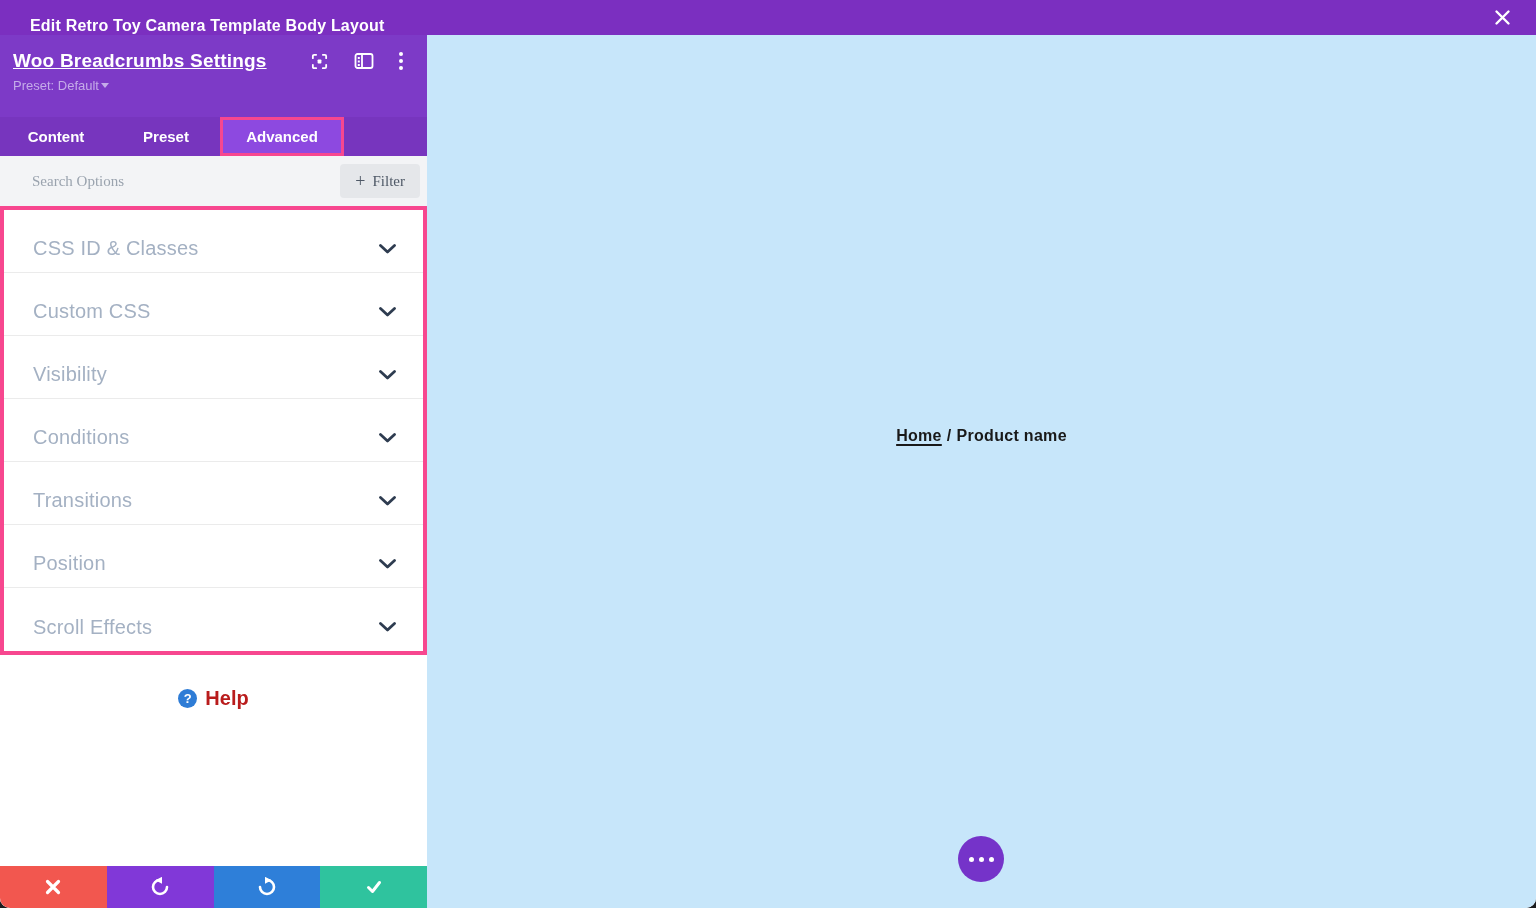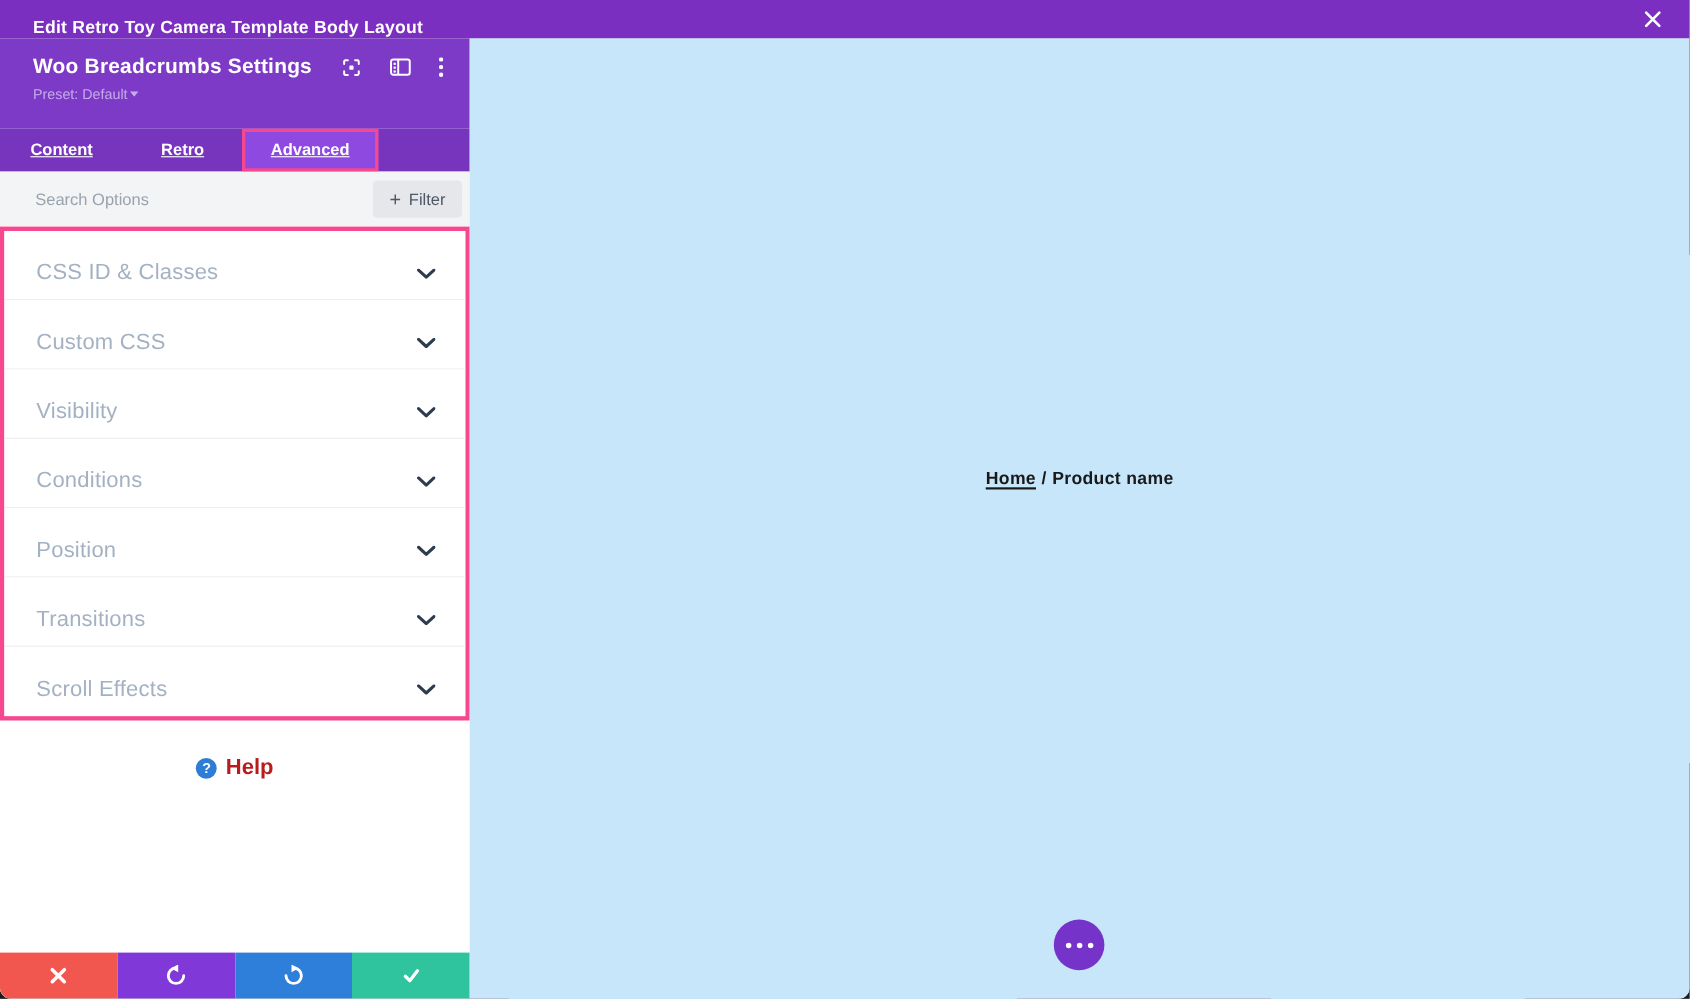--- a/index.html
+++ b/index.html
@@ -17,39 +17,39 @@
           color:#fff;position:relative;}
   .topbar-title{margin-left:30px;font-size:16px;font-weight:700;letter-spacing:.2px;}
   .close-btn{position:absolute;right:16px;top:0;height:35px;width:36px;background:none;
              border:none;cursor:pointer;display:flex;align-items:center;justify-content:center;}
   
   .main{display:flex;height:873px;}
   .panel{width:427px;background:#fff;display:flex;flex-direction:column;flex:0 0 427px;}
   .canvas{flex:1;background:var(--canvas-blue);position:relative;}
   
   .panel-header{height:82px;background:var(--header-purple);color:#fff;
-                padding:15px 24px 0 30px;}
+                padding:15px 24px 0 13px;text-decoration:underline;}
   .header-row{display:flex;align-items:center;}
   .panel-title{font-size:19px;font-weight:700;letter-spacing:.2px;}
   .header-icons{margin-left:auto;display:flex;align-items:center;gap:25px;}
   .icon-btn{background:none;border:none;cursor:pointer;display:flex;align-items:center;
             justify-content:center;padding:0;}
   .preset{margin-top:6px;font-size:13px;color:#c5abe9;display:inline-flex;align-items:center;
           gap:2px;cursor:pointer;}
   
   .tabs{height:39px;background:var(--tabbar-purple);display:flex;align-items:stretch;}
   .tab{display:flex;align-items:center;justify-content:center;color:#fff;font-size:15px;
-       font-weight:700;cursor:pointer;text-decoration:underline;}
+       font-weight:700;cursor:pointer;}
   .tab-content{width:112px;}
   .tab-design{width:108px;}
   .tab-advanced{width:124px;background:var(--active-tab-purple);
                 border:3px solid var(--highlight-pink);}
   
   .searchbar{height:50px;background:#f3f4f6;display:flex;align-items:center;
-             padding:0 7px 0 32px;}
+             padding:0 7px 0 32px;font-family:Liberation Serif, serif;}
   .search-input{flex:1;background:transparent;border:none;outline:none;font-size:15px;
                 color:#55606d;font-family:inherit;}
   .search-input::placeholder{color:#9aa3ae;}
   .filter-btn{background:#e5e7ea;border:none;border-radius:4px;height:34px;padding:0 15px;
               display:flex;align-items:center;gap:7px;font-size:15px;color:#4e5866;
               cursor:pointer;font-family:inherit;}
   .filter-plus{font-size:18px;font-weight:400;line-height:1;}
   
   .accordion{border:4px solid var(--highlight-pink);background:#fff;}
   .acc-row{height:63px;display:flex;align-items:center;padding:15px 27px 0 29px;
@@ -135,21 +135,21 @@
         <div class="preset">
           <span>Preset: Default</span>
           <svg width="8" height="5" viewBox="0 0 8 5">
               <path d="M0 0 L8 0 L4 5 Z" fill="#c5abe9"></path>
             </svg>
         </div>
       </div>
 
       <nav class="tabs">
         <div class="tab tab-content">Content</div>
-        <div class="tab tab-design">Retro</div>
+        <div class="tab tab-design">Preset</div>
         <div class="tab tab-advanced">Advanced</div>
       </nav>
 
       <div class="searchbar">
         <input class="search-input" type="text" placeholder="Search Options" style="">
         <button class="filter-btn">
           <span class="filter-plus">+</span>
           <span>Filter</span>
         </button>
       </div>
@@ -181,29 +181,29 @@
         </div>
         <div class="acc-row">
           <span class="acc-label">Conditions</span>
           <span class="chevron">
             <svg width="17" height="10" viewBox="0 0 17 10">
                 <path d="M1.5 1.5 L8.5 8 L15.5 1.5" stroke="#2e3c50" stroke-width="2.8" fill="none" stroke-linecap="round" stroke-linejoin="round"></path>
               </svg>
           </span>
         </div>
         <div class="acc-row">
+          <span class="acc-label">Transitions</span>
+          <span class="chevron">
+            <svg width="17" height="10" viewBox="0 0 17 10">
+                <path d="M1.5 1.5 L8.5 8 L15.5 1.5" stroke="#2e3c50" stroke-width="2.8" fill="none" stroke-linecap="round" stroke-linejoin="round"></path>
+              </svg>
+          </span>
+        </div>
+        <div class="acc-row">
           <span class="acc-label">Position</span>
-          <span class="chevron">
-            <svg width="17" height="10" viewBox="0 0 17 10">
-                <path d="M1.5 1.5 L8.5 8 L15.5 1.5" stroke="#2e3c50" stroke-width="2.8" fill="none" stroke-linecap="round" stroke-linejoin="round"></path>
-              </svg>
-          </span>
-        </div>
-        <div class="acc-row">
-          <span class="acc-label">Transitions</span>
           <span class="chevron">
             <svg width="17" height="10" viewBox="0 0 17 10">
                 <path d="M1.5 1.5 L8.5 8 L15.5 1.5" stroke="#2e3c50" stroke-width="2.8" fill="none" stroke-linecap="round" stroke-linejoin="round"></path>
               </svg>
           </span>
         </div>
         <div class="acc-row">
           <span class="acc-label">Scroll Effects</span>
           <span class="chevron">
             <svg width="17" height="10" viewBox="0 0 17 10">

